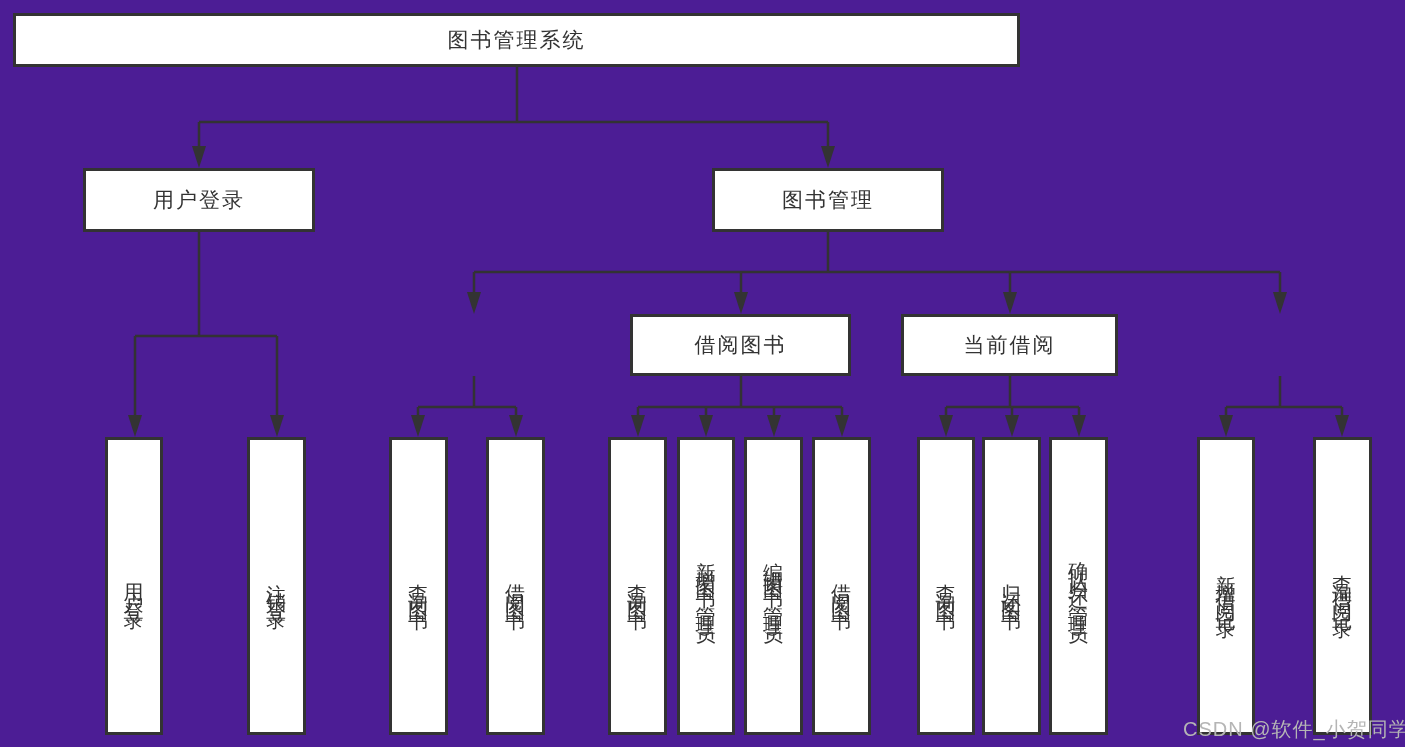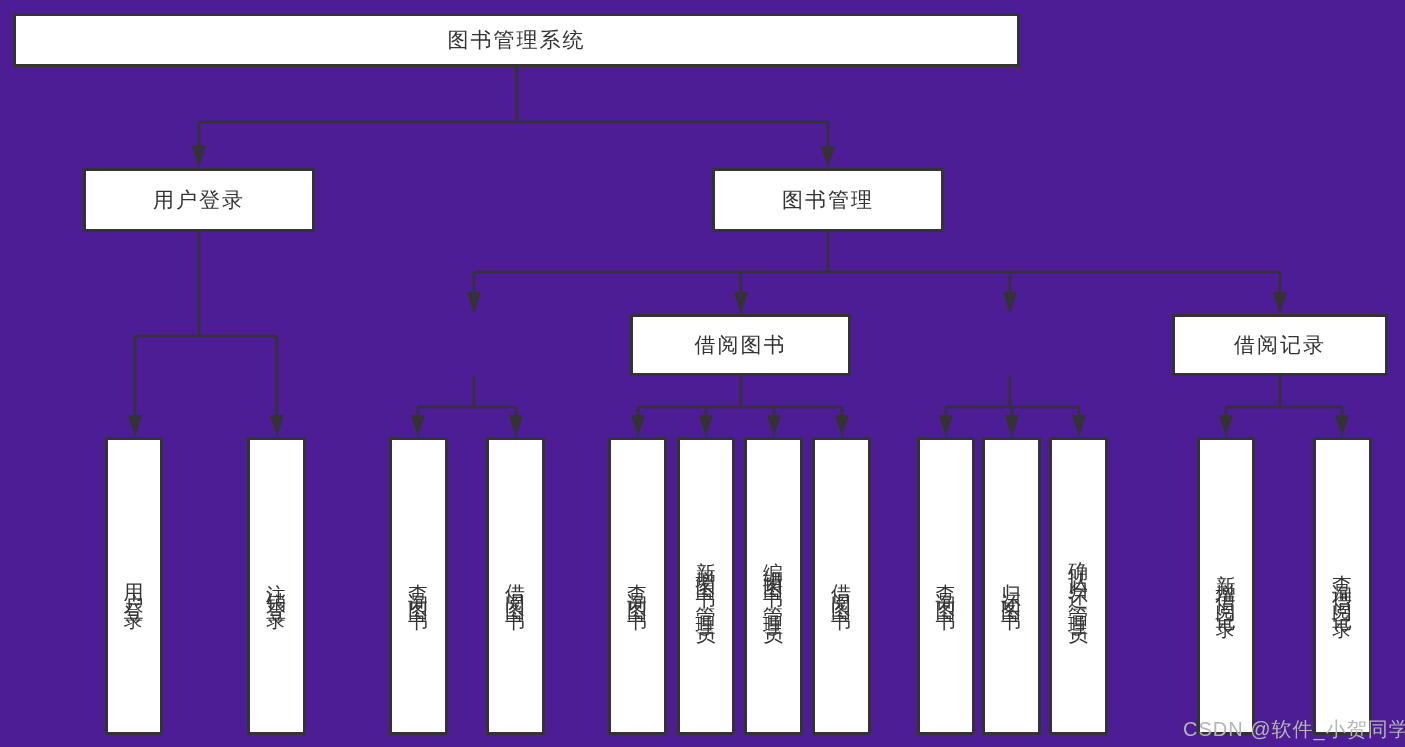--- a/index.html
+++ b/index.html
@@ -120,22 +120,22 @@
   <div class="box h" style="left:83px;top:168px;width:232px;height:64px">
     <span>用户登录</span>
   </div>
   <div class="box h" style="left:712px;top:168px;width:232px;height:64px">
     <span>图书管理</span>
   </div>
 
   <div class="box h" style="left:630px;top:314px;width:221px;height:62px">
     <span>借阅图书</span>
   </div>
-  <div class="box h" style="left:1172px;top:314px;width:216px;height:62px">
-    <span>借阅记录</span>
+  <div class="box h" style="left:901px;top:314px;width:217px;height:62px">
+    <span>当前借阅</span>
   </div>
 
   <div class="box v" style="left:105px;top:437px;width:58px;height:298px">
     <span>用户登录</span>
   </div>
   <div class="box v" style="left:247px;top:437px;width:59px;height:298px">
     <span>注销登录</span>
   </div>
 
   <div class="box v" style="left:389px;top:437px;width:59px;height:298px">

